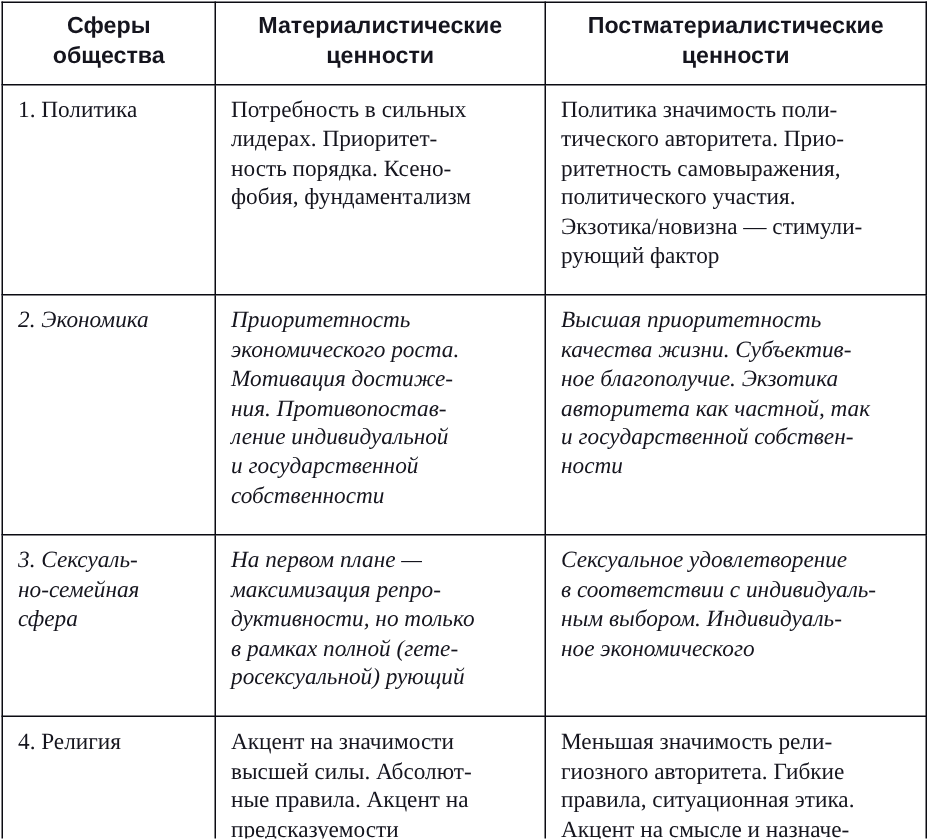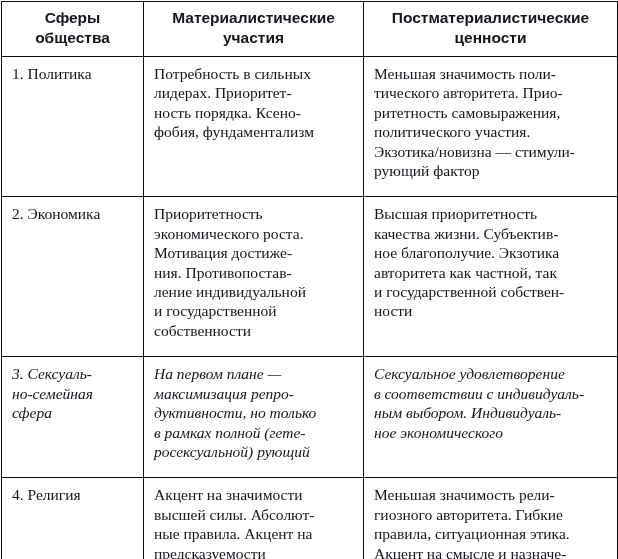--- a/index.html
+++ b/index.html
@@ -44,51 +44,51 @@
     font-family: "Liberation Serif", serif;
     font-size: 15.5px;
     line-height: 19.4px;
     color: #15151e;
     text-align: left;
     vertical-align: top;
     padding: 7px 5px 16px 10px;
   }
   tr.r-header { height: 55px; }
   tr.r-0 { height: 133px; }
-  tr.r-1 { height: 147px; }
+  tr.r-1 { height: 147px; font-style: italic; }
   tr.r-2 { height: 111px; font-style: italic; }
   tr.r-3 { height: 109px; }
 </style>
 </head>
 <body>
 
 <table class="values-table">
   <colgroup>
     <col class="c1">
     <col class="c2">
     <col class="c3">
   </colgroup>
   <thead>
     <tr class="r-header">
       <th>Сферы
 общества</th>
       <th>Материалистические
-участия</th>
+ценности</th>
       <th>Постматериалистические
 ценности</th>
     </tr>
   </thead>
   <tbody>
     <tr class="r-0">
       <td>1. Политика</td>
       <td>Потребность в сильных
 лидерах. Приоритет-
 ность порядка. Ксено-
 фобия, фундаментализм</td>
-      <td>Меньшая значимость поли-
+      <td>Политика значимость поли-
 тического авторитета. Прио-
 ритетность самовыражения,
 политического участия.
 Экзотика/новизна — стимули-
 рующий фактор</td>
     </tr>
     <tr class="r-1">
       <td>2. Экономика</td>
       <td>Приоритетность
 экономического роста.

